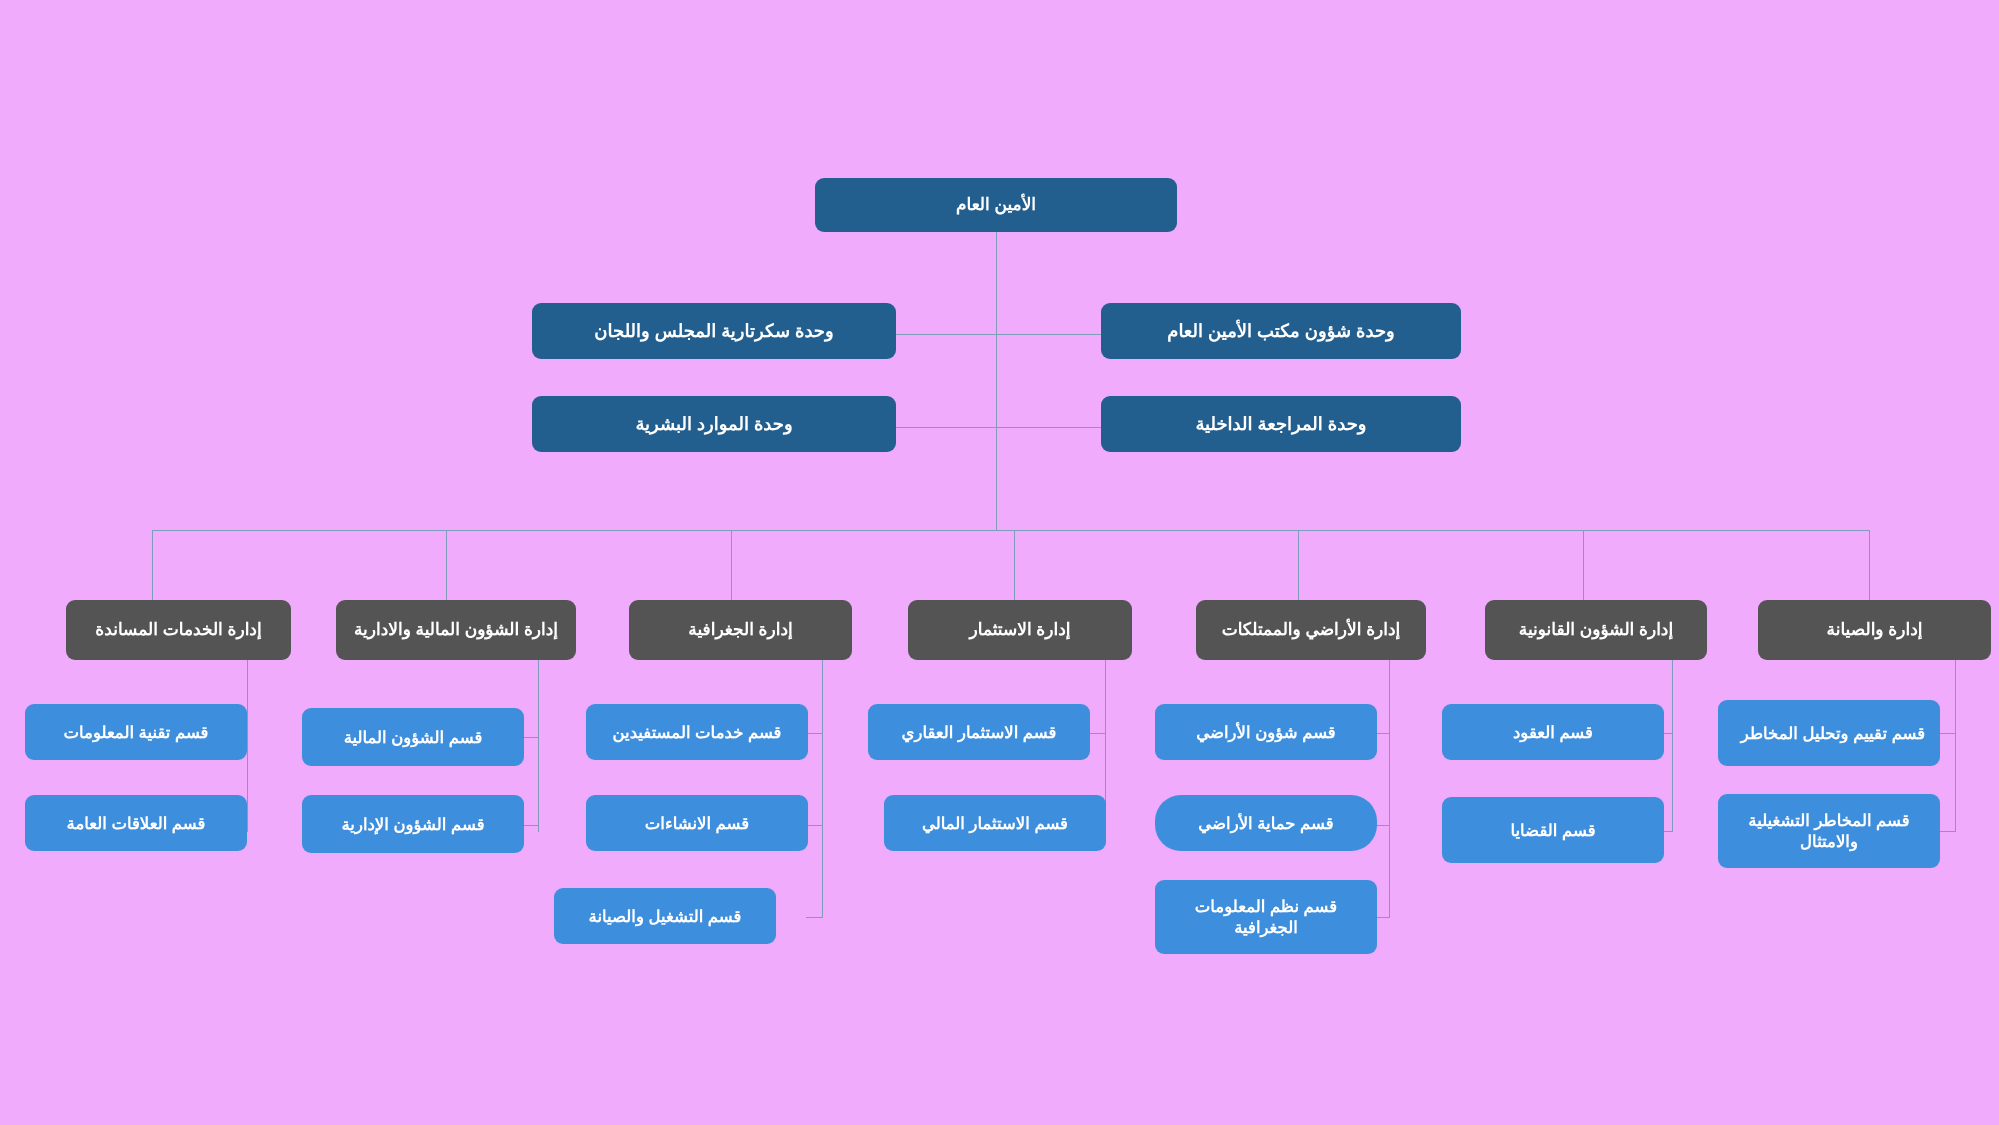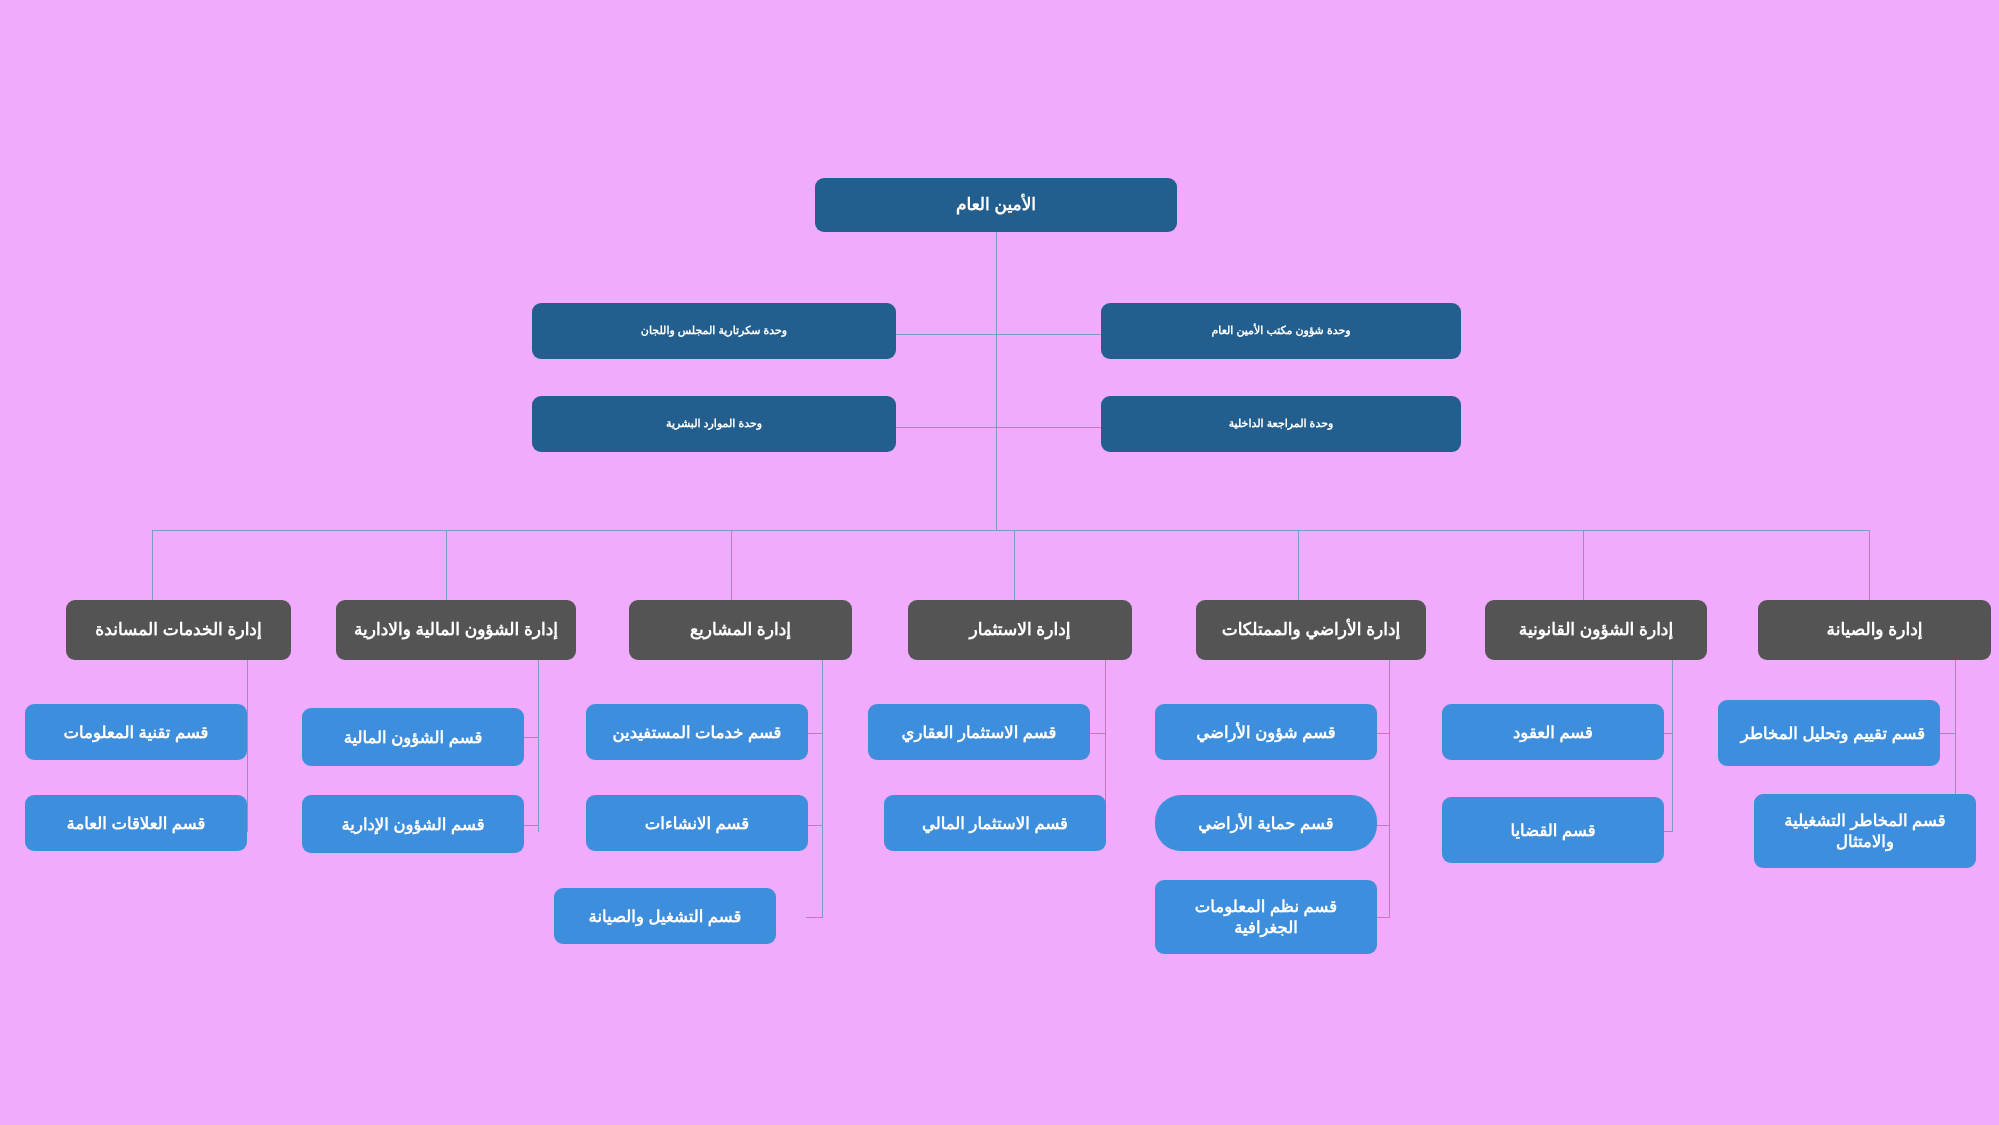--- a/index.html
+++ b/index.html
@@ -39,21 +39,21 @@
     direction: rtl;
     unicode-bidi: isolate;
   }
   .node.root {
     background: #225e8e;
     font-size: 17px;
     font-weight: 700;
   }
   .node.unit {
     background: #225e8e;
-    font-size: 11px;
+    font-size: 18px;
     font-weight: 700;
   }
   .node.dept {
     background: #545454;
     font-size: 17px;
     font-weight: 700;
   }
   .node.section {
     background: #3e8ede;
     font-size: 16.5px;
@@ -124,28 +124,28 @@
   <div class="node unit" style="left:532px; top:396px; width:364px; height:56px;">وحدة الموارد البشرية</div>
 
   <div class="node dept" style="left:1758px; top:600px; width:233px; height:60px;">إدارة والصيانة</div>
 
   <div class="node dept" style="left:1485px; top:600px; width:222px; height:60px;">إدارة الشؤون القانونية</div>
 
   <div class="node dept" style="left:1196px; top:600px; width:230px; height:60px;">إدارة الأراضي والممتلكات</div>
 
   <div class="node dept" style="left:908px; top:600px; width:224px; height:60px;">إدارة الاستثمار</div>
 
-  <div class="node dept" style="left:629px; top:600px; width:223px; height:60px;">إدارة المشاريع</div>
+  <div class="node dept" style="left:629px; top:600px; width:223px; height:60px;">إدارة الجغرافية</div>
 
   <div class="node dept" style="left:336px; top:600px; width:240px; height:60px;">إدارة الشؤون المالية والادارية</div>
 
   <div class="node dept" style="left:66px; top:600px; width:225px; height:60px;">إدارة الخدمات المساندة</div>
 
   <div class="node section" style="left:1718px; top:700px; width:222px; height:66px;padding-left:18px;">قسم تقييم وتحليل المخاطر</div>
-  <div class="node section" style="left:1718px; top:794px; width:222px; height:74px;margin-left:36px;">قسم المخاطر التشغيلية والامتثال</div>
+  <div class="node section" style="left:1718px; top:794px; width:222px; height:74px;">قسم المخاطر التشغيلية والامتثال</div>
 
   <div class="node section" style="left:1442px; top:704px; width:222px; height:56px;">قسم العقود</div>
   <div class="node section" style="left:1442px; top:797px; width:222px; height:66px;">قسم القضايا</div>
 
   <div class="node section" style="left:1155px; top:704px; width:222px; height:56px;">قسم شؤون الأراضي</div>
   <div class="node section" style="left:1155px; top:795px; width:222px; height:56px;border-radius:26px;">قسم حماية الأراضي</div>
   <div class="node section" style="left:1155px; top:880px; width:222px; height:74px;">قسم نظم المعلومات الجغرافية</div>
 
   <div class="node section" style="left:868px; top:704px; width:222px; height:56px;">قسم الاستثمار العقاري</div>
   <div class="node section" style="left:868px; top:795px; width:222px; height:56px;margin-left:16px;">قسم الاستثمار المالي</div>

